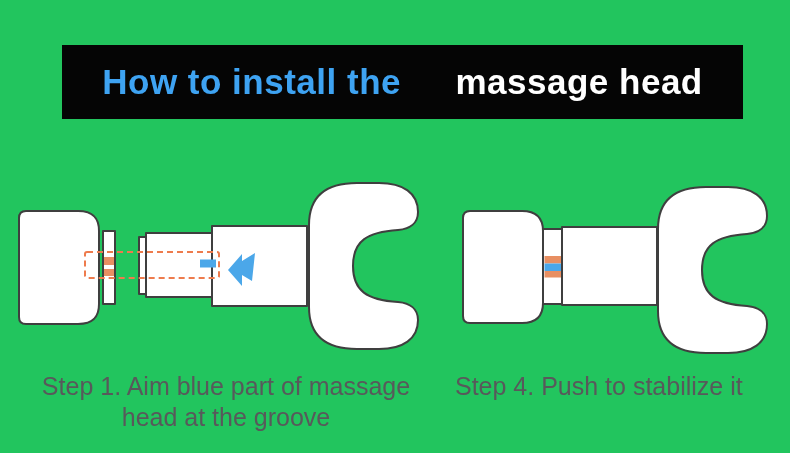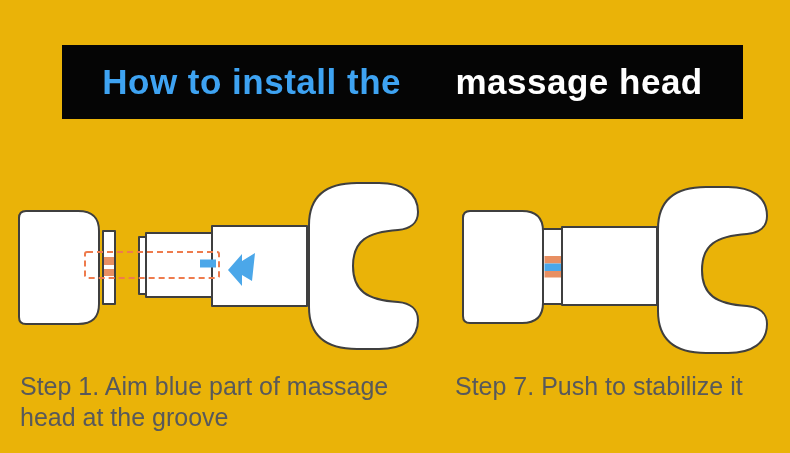--- a/index.html
+++ b/index.html
@@ -1,20 +1,20 @@
 <!DOCTYPE html>
 <html><head>
 <meta charset="utf-8">
 <style>
   html, body { margin: 0; padding: 0; background: #ffffff; }
   .stage {
     position: relative;
     width: 790px;
     height: 453px;
-    background: #eab308;
+    background: #22c55e;
     overflow: hidden;
     font-family: "Liberation Sans", sans-serif;
   }
 
   
   .banner {
     position: absolute;
     left: 62px; top: 45px;
     width: 681px; height: 74px;
     background: #050505;
@@ -38,21 +38,21 @@
   .fig svg { display: block; width: 100%; height: 100%; }
 
   
   .caption {
     position: absolute;
     top: 371px;
     color: #58595b;
     font-size: 25px;
     line-height: 31px;
   }
-  .caption-1 { left: 20px;  width: 412px; }
+  .caption-1 { left: 20px;  width: 412px; text-align: center; }
   .caption-2 { left: 455px; width: 330px; }
 </style>
 </head>
 <body>
 
 <div class="stage">
 
   <div class="banner">
     <span class="t t-hl">How to install the</span>
     <span class="t t-rest">massage head</span>
@@ -103,15 +103,15 @@
 
       <g stroke="none">
         <rect x="104.5" y="83" width="16.5" height="7.5" fill="#e88f62"></rect>
         <rect x="104.5" y="90.5" width="16.5" height="7.5" fill="#4ba7e9"></rect>
         <rect x="104.5" y="98" width="16.5" height="6.5" fill="#e88f62"></rect>
       </g>
     </svg>
   </div>
 
   <div class="caption caption-1">Step 1. Aim blue part of massage head at the groove</div>
-  <div class="caption caption-2">Step 7. Push to stabilize it</div>
+  <div class="caption caption-2">Step 4. Push to stabilize it</div>
 
 </div>
 
 </body></html>

